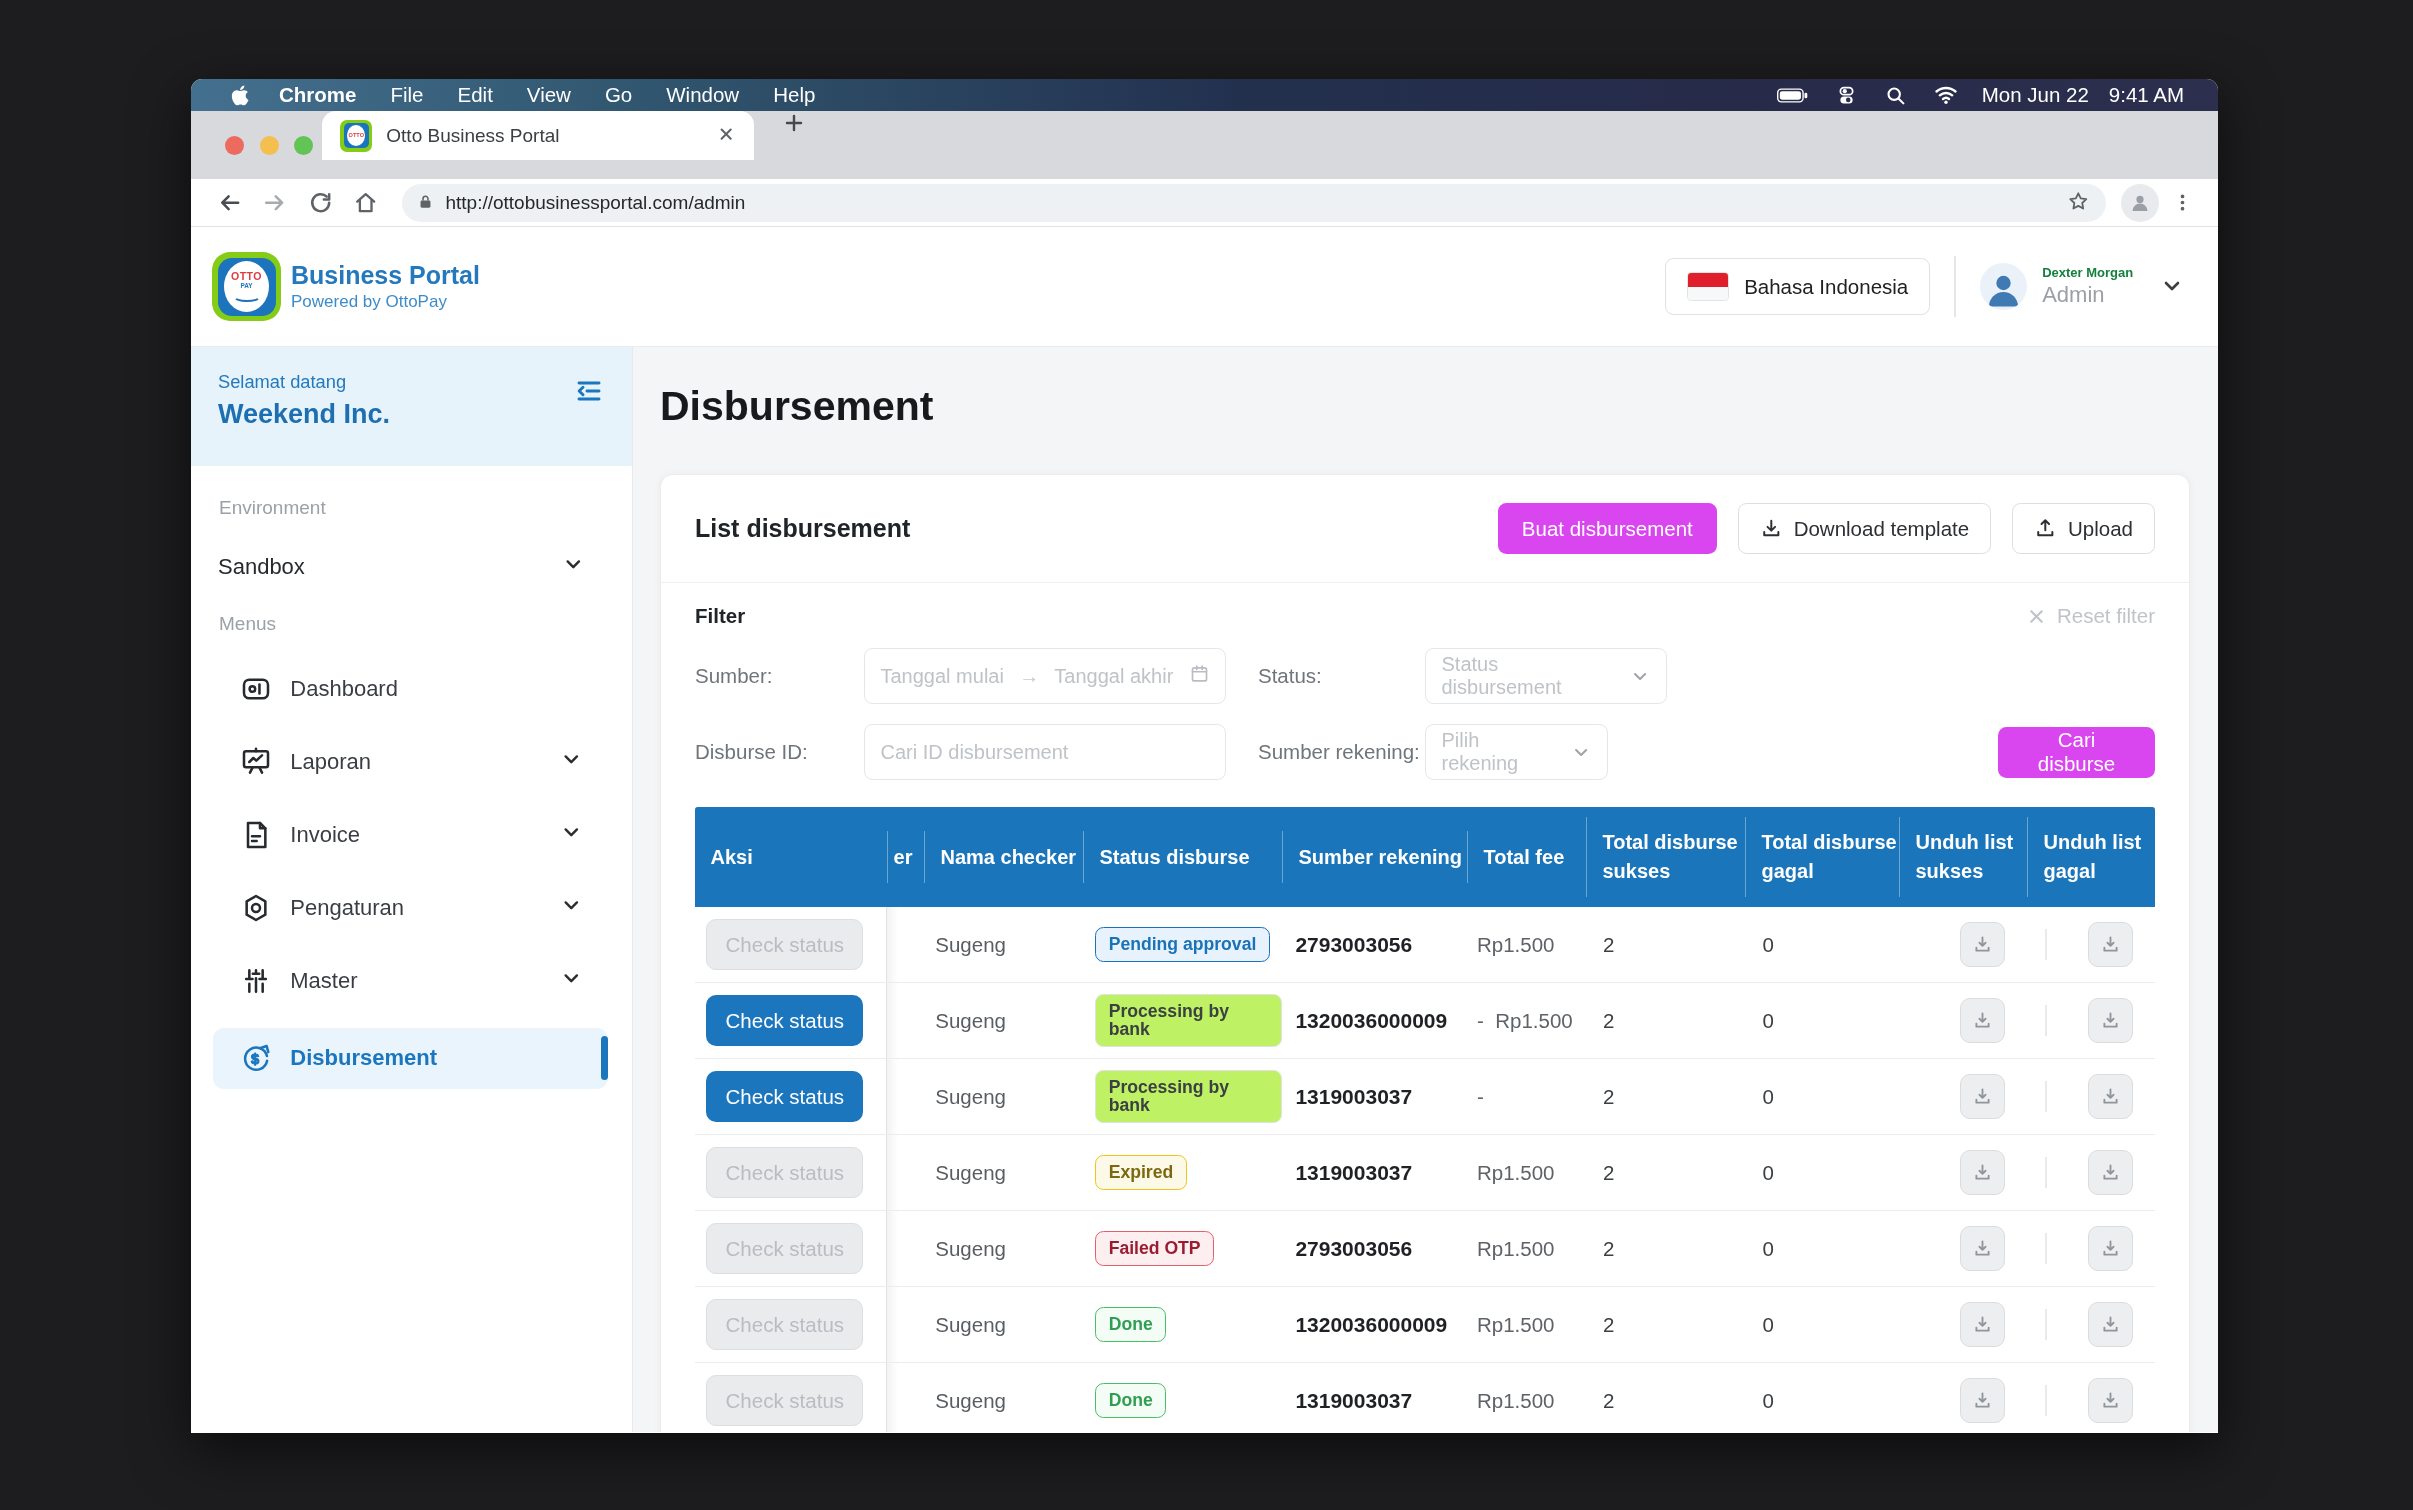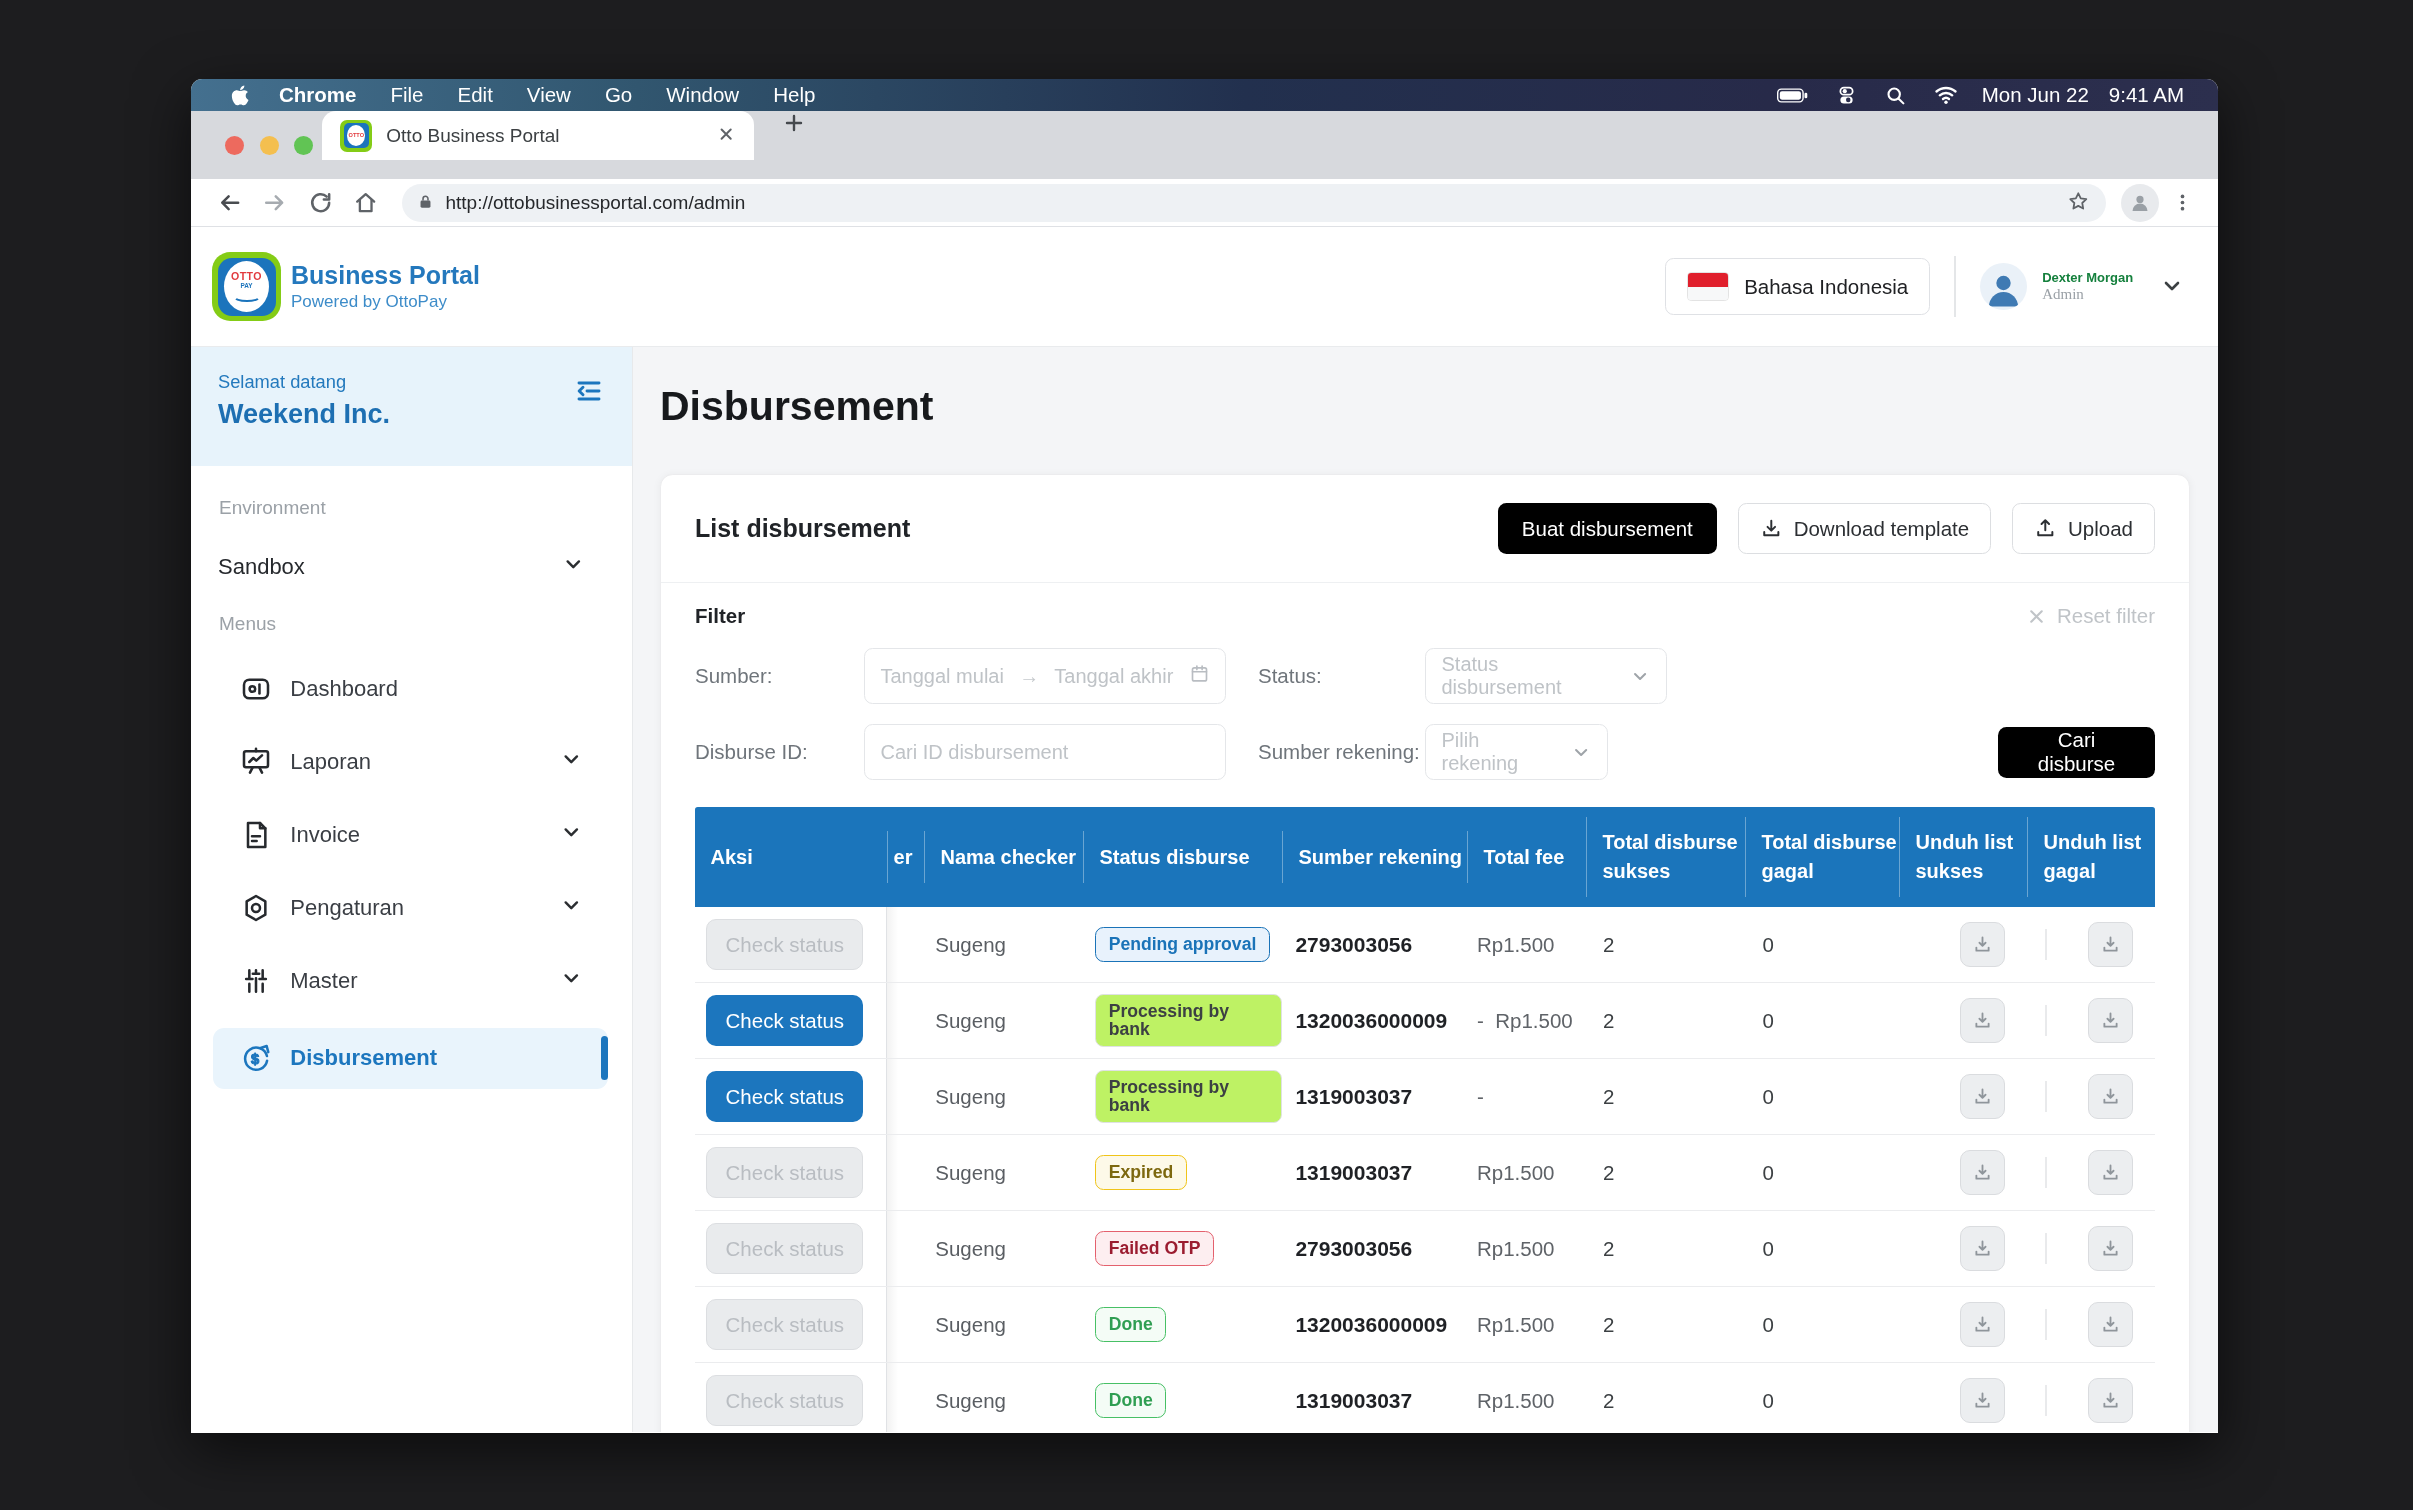--- a/index.html
+++ b/index.html
@@ -68,21 +68,21 @@
   .brand-sub{font-size:17px;color:#3d8cc9;margin-top:2.8px;}
   .hdr-right{display:flex;align-items:center;gap:24px;}
   .lang-btn{display:flex;align-items:center;gap:15.5px;border:1.4px solid #dfe1e5;border-radius:8.5px;
     padding:12.7px 21px;background:#fff;font-size:20.5px;color:#202124;}
   .flag{width:40px;height:27px;border-radius:4.2px;overflow:hidden;border:0.7px solid #e3e3e3;display:flex;flex-direction:column;}
   .flag .r{flex:1;background:#e01f2c;} .flag .w{flex:1;background:#f7f8f9;}
   .hdr-divider{width:1.4px;height:61px;background:#e4e6e8;}
   .user{display:flex;align-items:center;gap:15.5px;}
   .user-avatar{width:47px;height:47px;border-radius:50%;background:#eaf1f8;overflow:hidden;display:flex;align-items:flex-end;justify-content:center;}
   .user-name{font-size:13px;font-weight:700;color:#15803d;line-height:1.2;}
-  .user-role{font-size:15px;color:#9aa0a6;margin-top:1.4px;font-family:Liberation Serif, serif;}
+  .user-role{font-size:22px;color:#9aa0a6;margin-top:1.4px;}
   .user-chev{color:#3c4043;margin-left:11.3px;}
 
   
   .appbody{display:flex;height:1085px;overflow:hidden;background:#f4f5f7;}
   .sidebar{width:441px;min-width:441px;background:#fff;border-right:1.4px solid #e7e9eb;}
   .welcome{background:#e7f3fb;padding:24px 27px 0 27px;height:95px;display:flex;justify-content:space-between;}
   .w-small{font-size:18.3px;color:#2379bd;}
   .w-big{font-size:27px;font-weight:700;color:#1d6fb2;margin-top:5.6px;}
   .collapse{color:#1c76be;margin-top:4.2px;}
   .side-label{font-size:19px;color:#9ba1a7;padding:0 28px;margin-top:31px;}
@@ -99,21 +99,21 @@
 
   .content{flex:1;padding:34px 28px 0 27px;overflow:hidden;}
   .page-title{font-size:41px;font-weight:700;color:#17191c;line-height:51px;margin:0;}
   .card{margin-top:42px;background:#fff;border-radius:12.7px;border:0.7px solid #ececee;
     box-shadow:0 1.4px 8.5px rgba(0,0,0,.05);height:988px;}
   .card-head{display:flex;align-items:center;justify-content:space-between;padding:28px 34px;border-bottom:1.4px solid #eef0f2;}
   .card-title{font-size:25px;font-weight:700;color:#202327;}
   .actions{display:flex;gap:21px;}
   .btn{height:51px;border-radius:8.5px;display:flex;align-items:center;justify-content:center;gap:11.3px;
     font-size:20.5px;font-family:inherit;cursor:pointer;}
-  .btn-primary{background:#000000;color:#fff;border:none;padding:0 24px;}
+  .btn-primary{background:#d946ef;color:#fff;border:none;padding:0 24px;}
   .btn-outline{background:#fff;color:#2c2f33;border:1.4px solid #dcdee1;padding:0 21px;}
 
   
   .filter{padding:21px 34px 27px 34px;position:relative;}
   .filter-top{display:flex;align-items:center;justify-content:space-between;}
   .filter-title{font-size:20.5px;font-weight:700;color:#202327;}
   .reset{display:flex;align-items:center;gap:10px;font-size:20.5px;color:#c0c4c8;}
   .f-row{display:flex;align-items:center;margin-top:20px;}
   .f-label{font-size:20.5px;color:#6f757b;}
   .f-label.l1{width:169px;}

